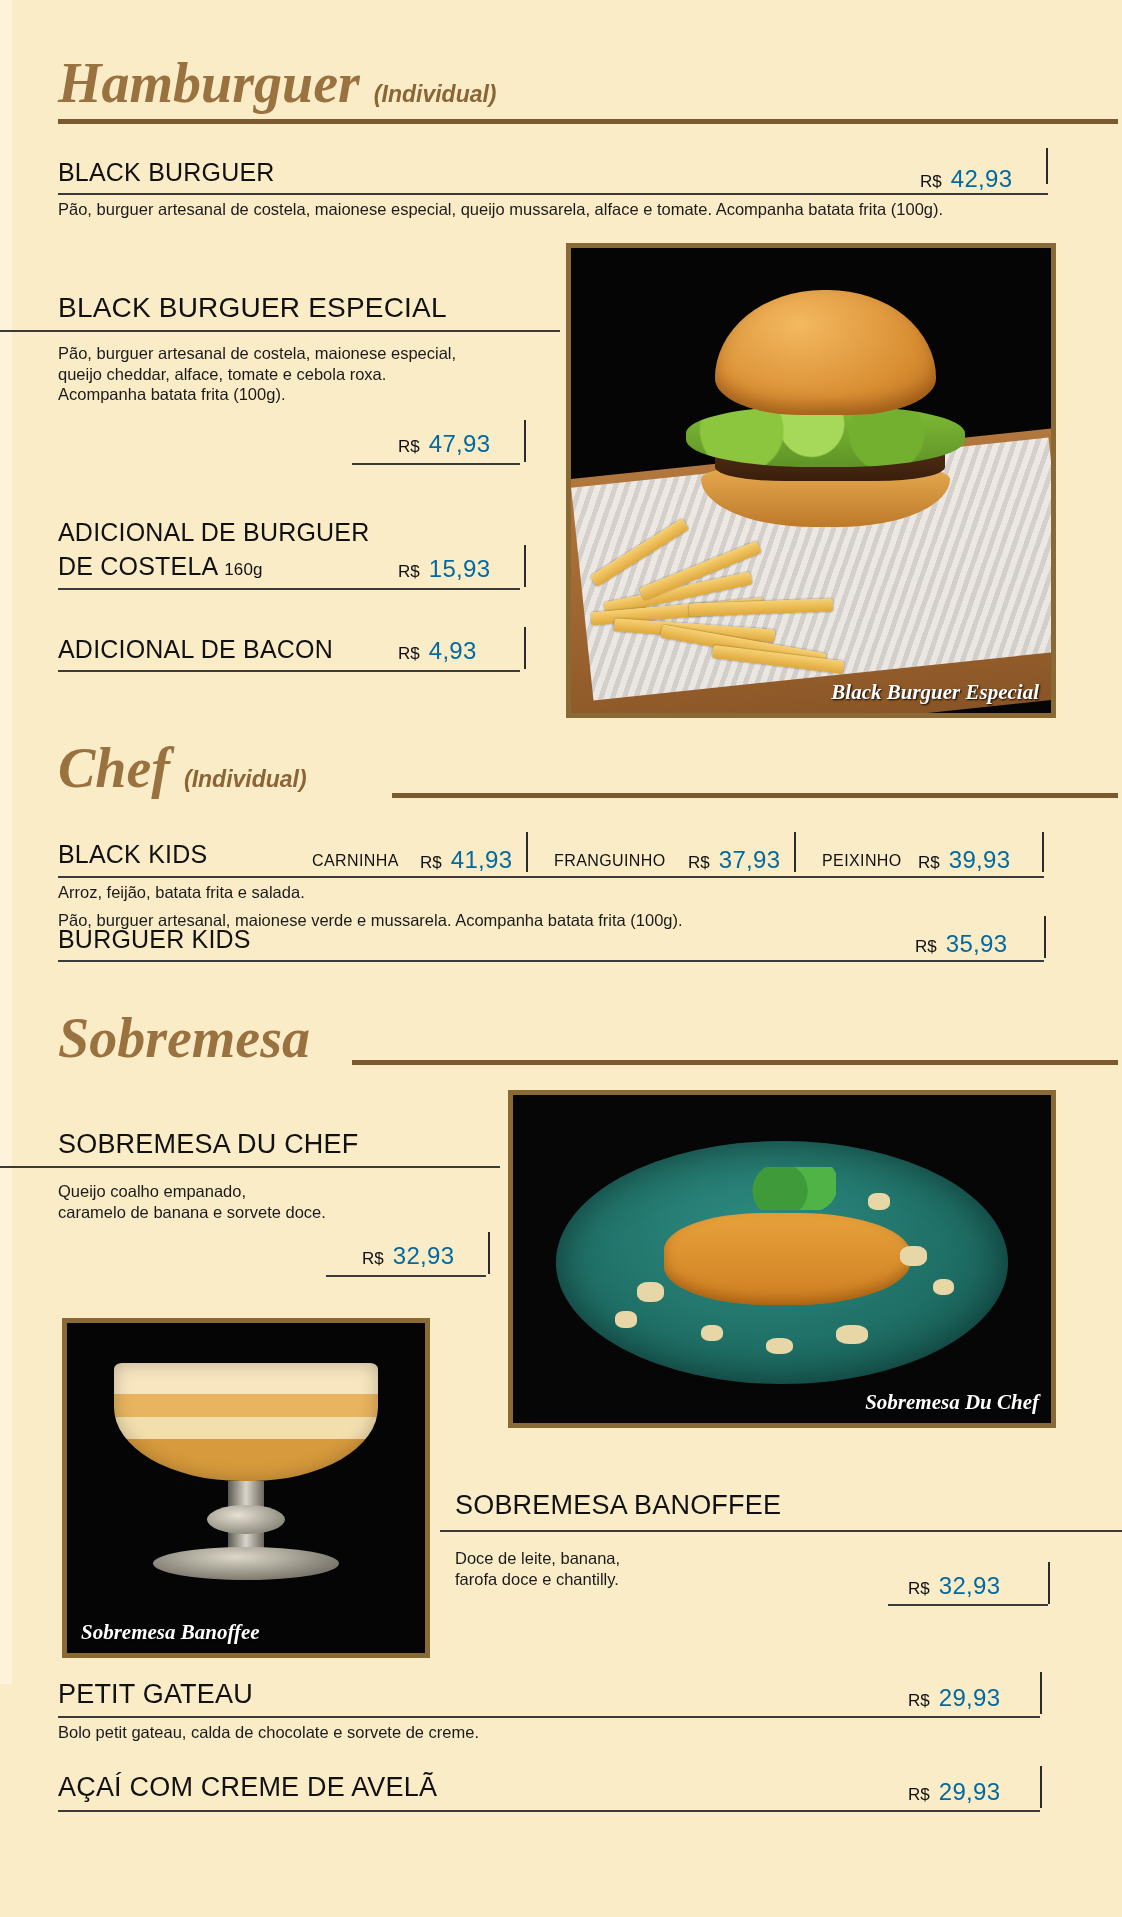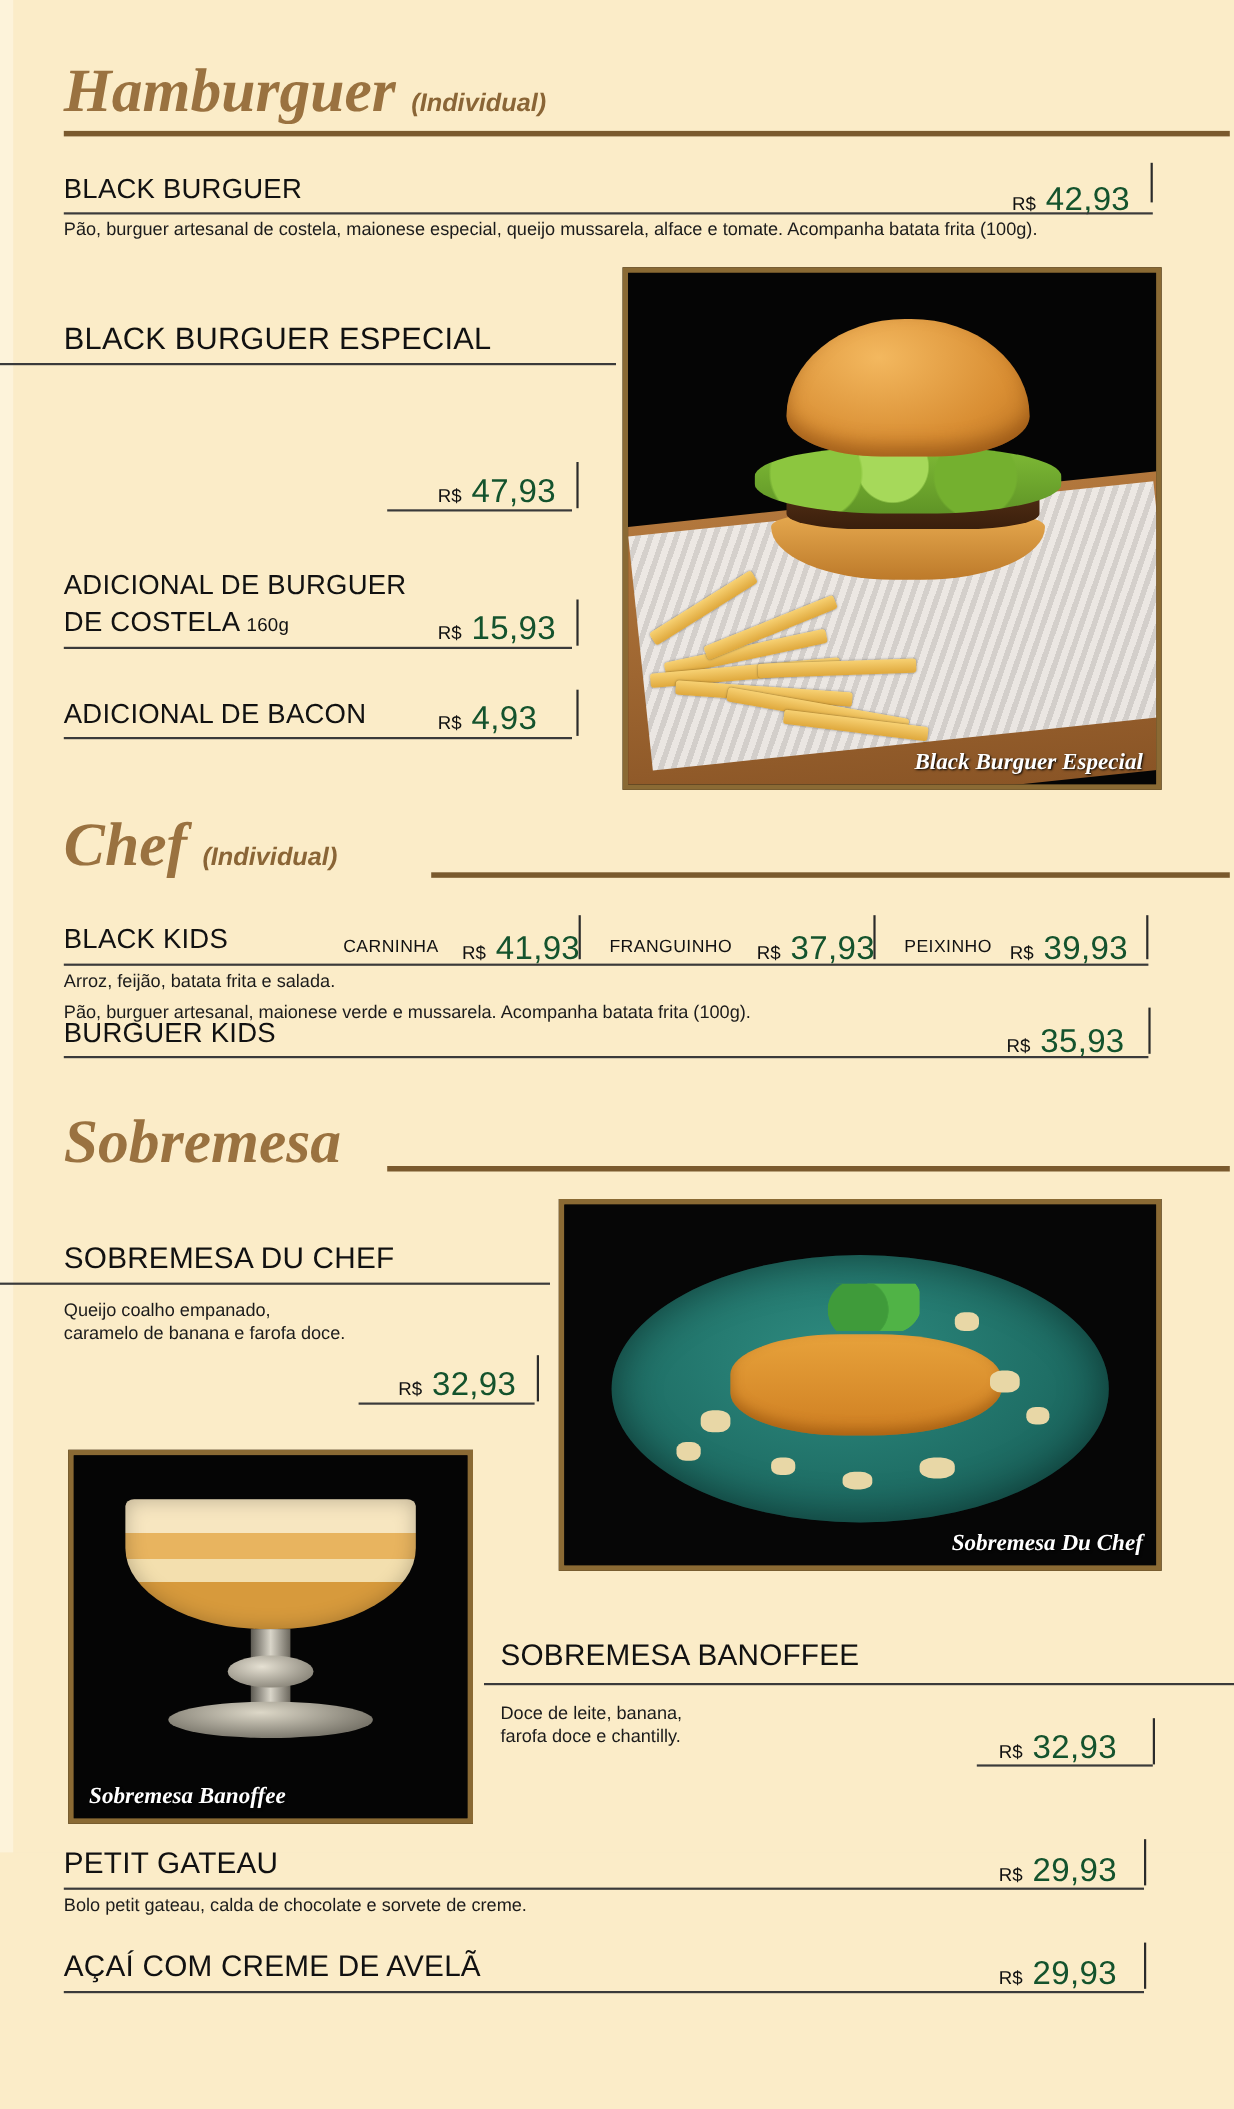--- a/index.html
+++ b/index.html
@@ -87,22 +87,22 @@
     white-space: nowrap;
     display: flex;
     align-items: baseline;
   }
   .price .cur {
     font-size: 17px;
     color: #111;
     margin-right: 9px;
   }
   .price .val {
-    font-size: 30px;
-    color: #14532d;
+    font-size: 24px;
+    color: #0369a1;
     letter-spacing: .3px;
   }
   .price-bar {
     position: absolute;
     width: 2px;
     background: #2b2b2b;
   }
   .variant-label {
     position: absolute;
     font-size: 16px;
@@ -267,20 +267,23 @@
       <div class="bun-bottom"></div>
       <div class="patty"></div>
       <div class="lettuce"></div>
       <div class="bun-top"></div>
     </div>
     <div class="cap">Black Burguer Especial</div>
   </div>
 
   <div class="item-name" style="left:58px; top:292px; font-size:28px;">BLACK BURGUER ESPECIAL</div>
   <div class="rule-item" style="left:0px; top:330px; width:560px;"></div>
+  <div class="item-desc" style="left:58px; top:343px; width:470px; white-space:pre-line;">Pão, burguer artesanal de costela, maionese especial,
+queijo cheddar, alface, tomate e cebola roxa.
+Acompanha batata frita (100g).</div>
   <div class="price" style="left:398px; top:430px;">
     <span class="cur">R$</span>
     <span class="val">47,93</span>
   </div>
   <div class="rule-item" style="left:352px; top:463px; width:168px;"></div>
   <div class="price-bar" style="left:524px; top:420px; height:42px;"></div>
 
   <div class="item-name" style="left:58px; top:518px;">ADICIONAL DE BURGUER</div>
   <div class="item-name" style="left:58px; top:552px;">
     <span>DE COSTELA</span>
@@ -361,21 +364,21 @@
       <div class="crumb" style="left:47%; top:74%; width:5%;  height:5%;"></div>
       <div class="crumb" style="left:35%; top:70%; width:4%;  height:5%;"></div>
       <div class="crumb" style="left:66%; top:30%; width:4%;  height:5%;"></div>
     </div>
     <div class="cap">Sobremesa Du Chef</div>
   </div>
 
   <div class="item-name" style="left:58px; top:1129px; font-size:27px;">SOBREMESA DU CHEF</div>
   <div class="rule-item" style="left:0px; top:1166px; width:500px;"></div>
   <div class="item-desc" style="left:58px; top:1181px; width:420px; white-space:pre-line;">Queijo coalho empanado,
-caramelo de banana e farofa doce.</div>
+caramelo de banana e sorvete doce.</div>
   <div class="price" style="left:362px; top:1242px;">
     <span class="cur">R$</span>
     <span class="val">32,93</span>
   </div>
   <div class="rule-item" style="left:326px; top:1275px; width:160px;"></div>
   <div class="price-bar" style="left:488px; top:1232px; height:42px;"></div>
 
   <div class="photo" style="left:62px; top:1318px; width:368px; height:340px;">
     <div class="banoffee-scene">
       <div class="glass-cup"></div>

